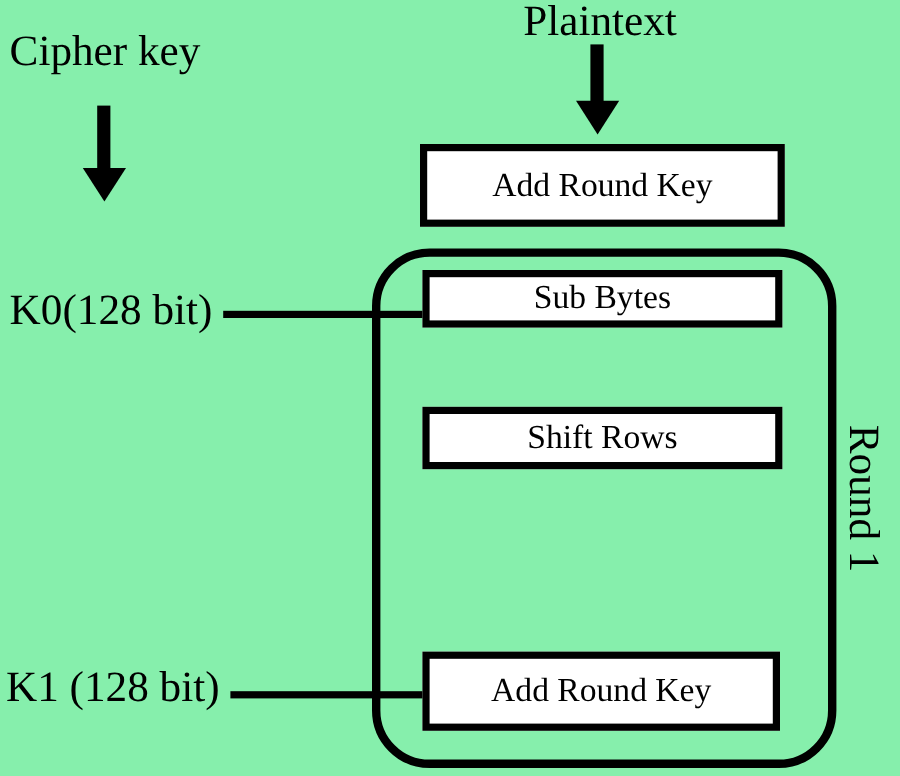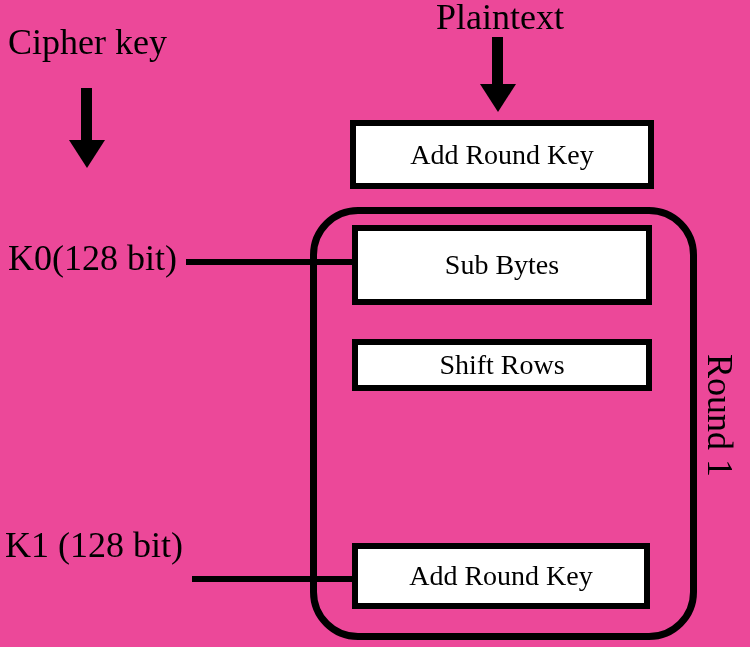--- a/index.html
+++ b/index.html
@@ -1,21 +1,21 @@
 <!DOCTYPE html>
 <html><head>
 <meta charset="utf-8">
 <style>
   * { margin: 0; padding: 0; box-sizing: border-box; }
   html, body { background: #ffffff; }
   .canvas {
     position: relative;
     width: 750px;
     height: 647px;
-    background: #ec4899;
+    background: #86efac;
     color: #000000;
     font-family: "Liberation Serif", "DejaVu Serif", serif;
     overflow: hidden;
   }
   .lbl {
     position: absolute;
     font-size: 36px;
     line-height: 1.15;
     white-space: nowrap;
     color: #000000;
@@ -32,21 +32,21 @@
   }
   .round-container {
     position: absolute;
     left: 310px; top: 207px;
     width: 387px; height: 433px;
     border: 7px solid #000000;
     border-radius: 48px;
     background: transparent;
   }
   .box-top-ark   { left: 350px; top: 120px; width: 304px; height: 69px; }
-  .box-subbytes  { left: 352px; top: 225px; width: 300px; height: 80px; }
+  .box-subbytes  { left: 352px; top: 225px; width: 300px; height: 48px; }
   .box-shiftrows { left: 352px; top: 339px; width: 300px; height: 52px; }
   .box-mixcols   { left: 352px; top: 436px; width: 300px; height: 72px; }
   .box-bot-ark   { left: 352px; top: 543px; width: 298px; height: 66px; }
 
   .arrow-shaft {
     position: absolute;
     background: #000000;
   }
   .arrow-head {
     position: absolute;
@@ -64,21 +64,21 @@
     position: absolute;
     height: 6px;
     background: #000000;
   }
   .line-k0 { left: 186px; top: 259px; width: 166px; }
   .line-k1 { left: 192px; top: 576px; width: 160px; }
 
   .lbl-cipher-key { left: 8px;   top: 22px; }
   .lbl-plaintext  { left: 436px; top: -3px; }
   .lbl-k0         { left: 8px;   top: 238px; }
-  .lbl-k1         { left: 5px;   top: 525px; }
+  .lbl-k1         { left: 5px;   top: 552px; }
 
   .round-side-label {
     position: absolute;
     left: 699px; top: 354px;
     writing-mode: vertical-rl;
     text-orientation: mixed;
     font-size: 36px;
     white-space: nowrap;
     color: #000000;
   }

